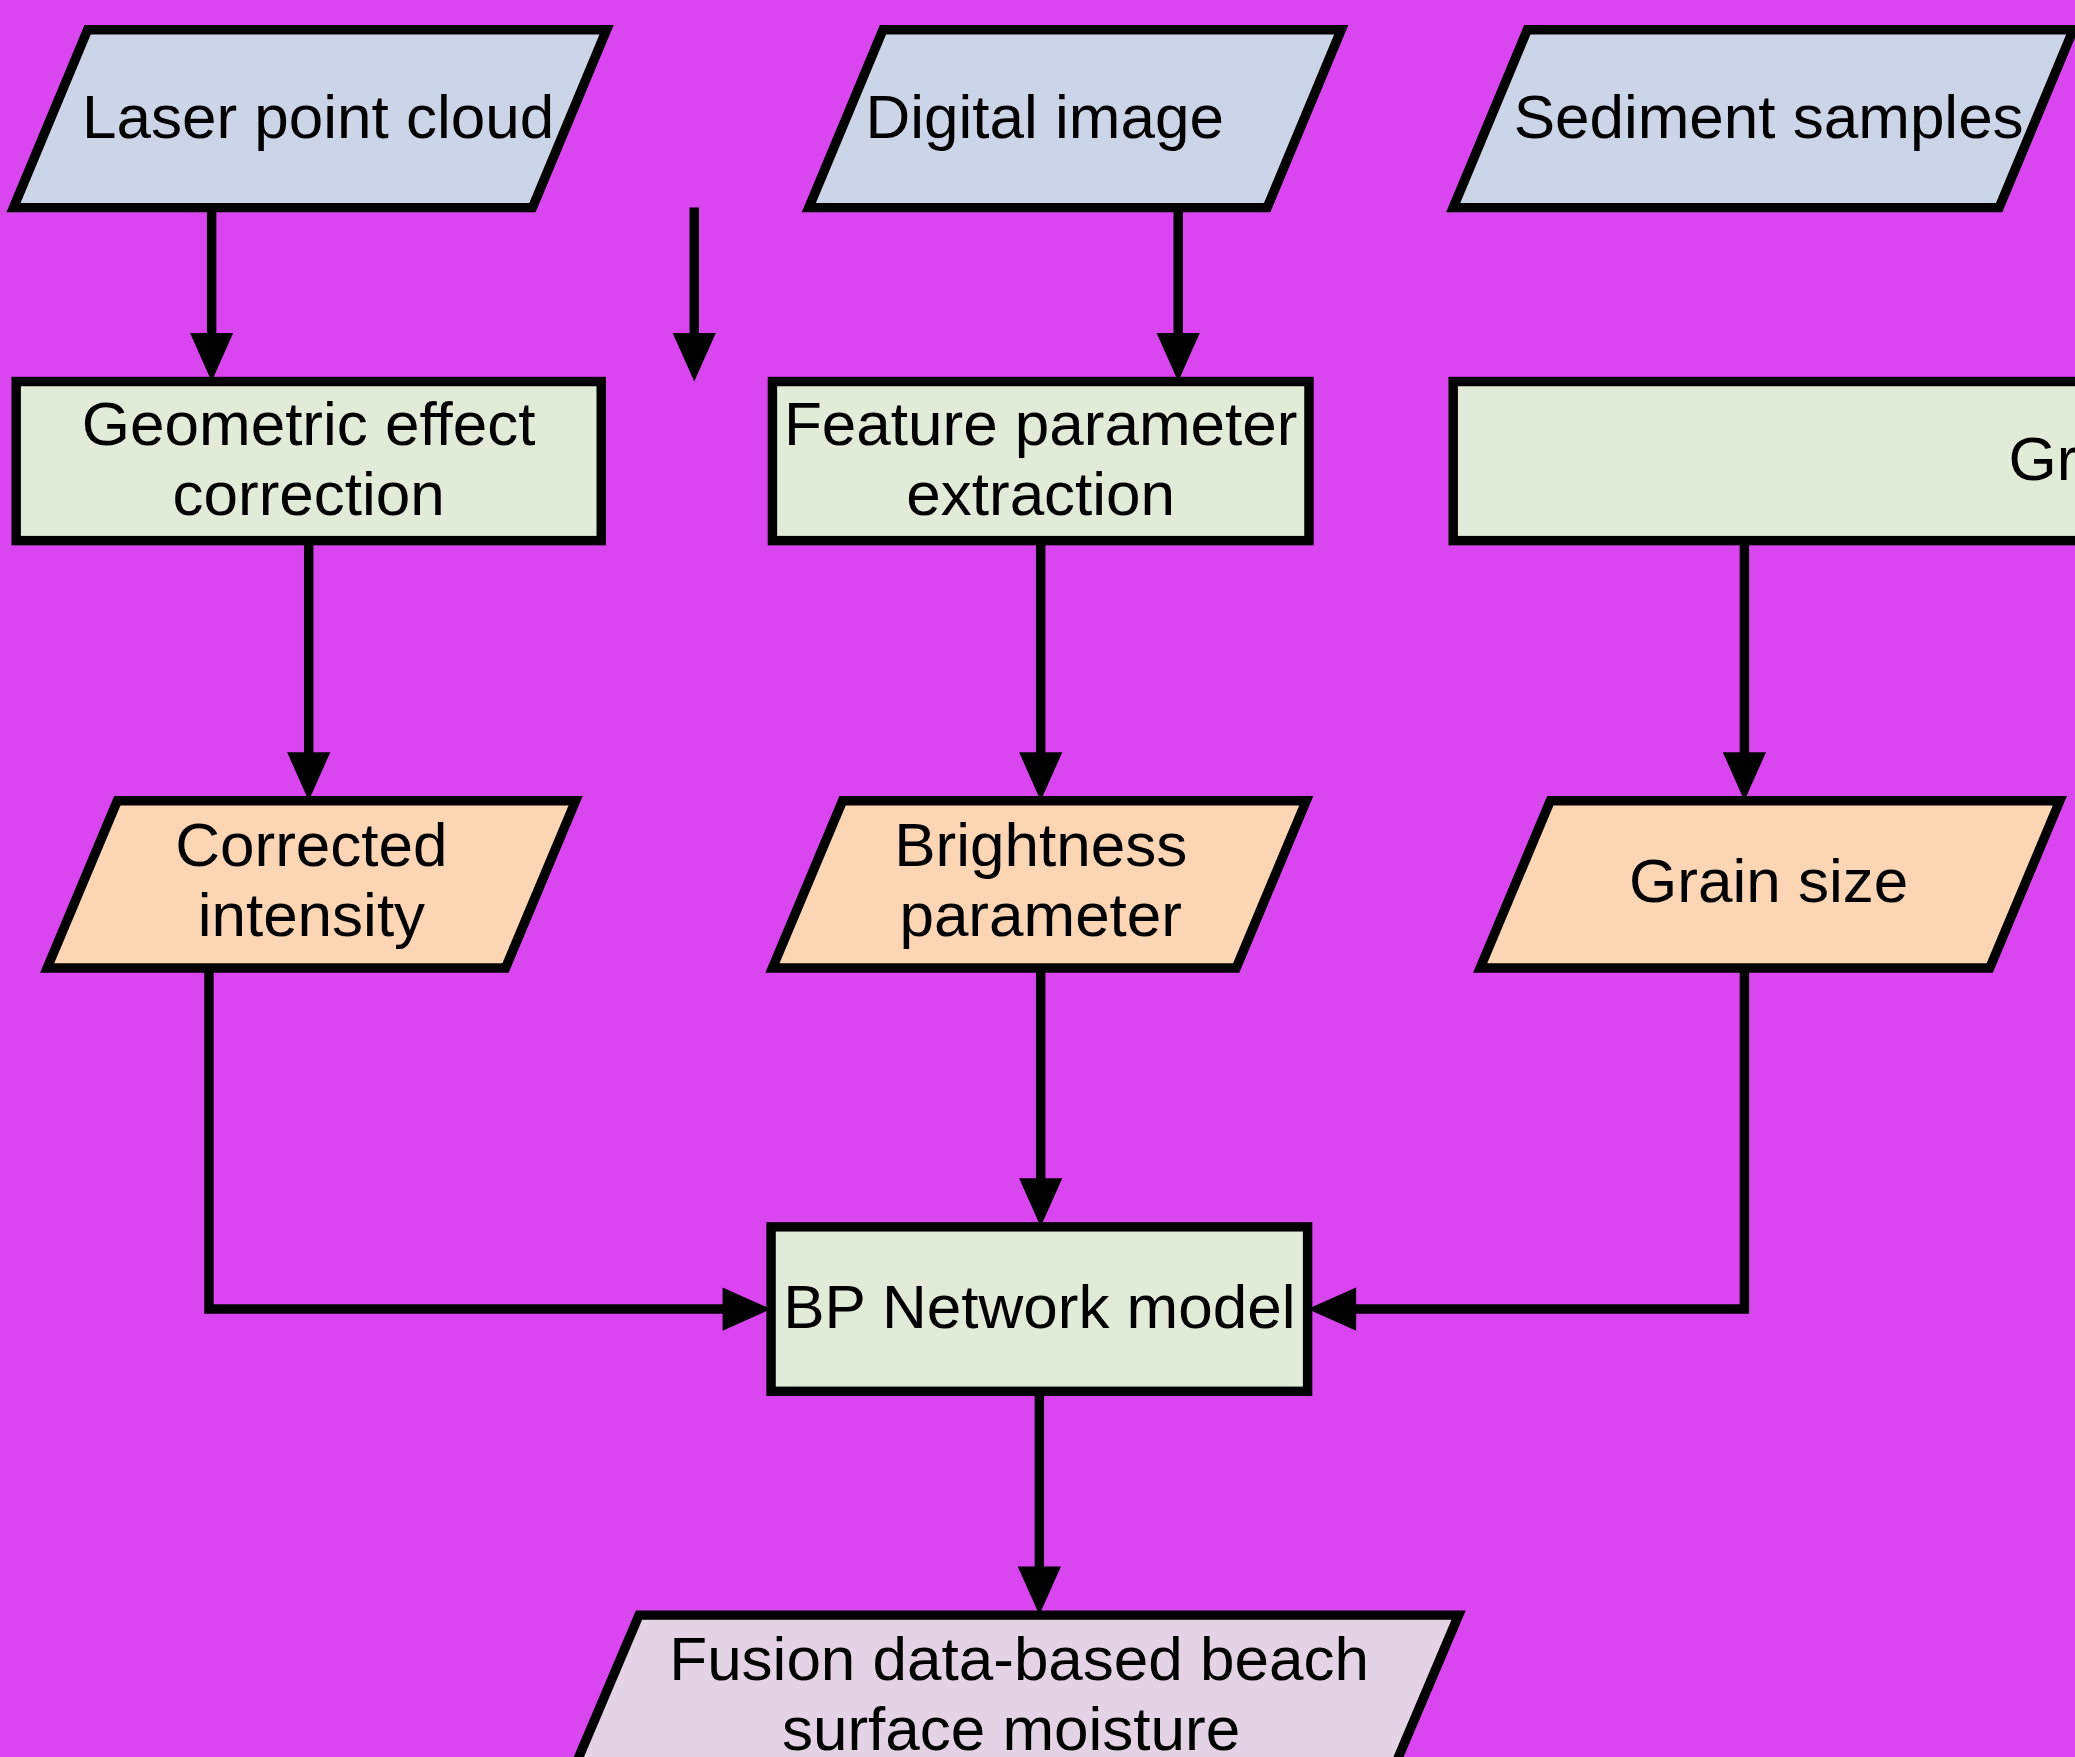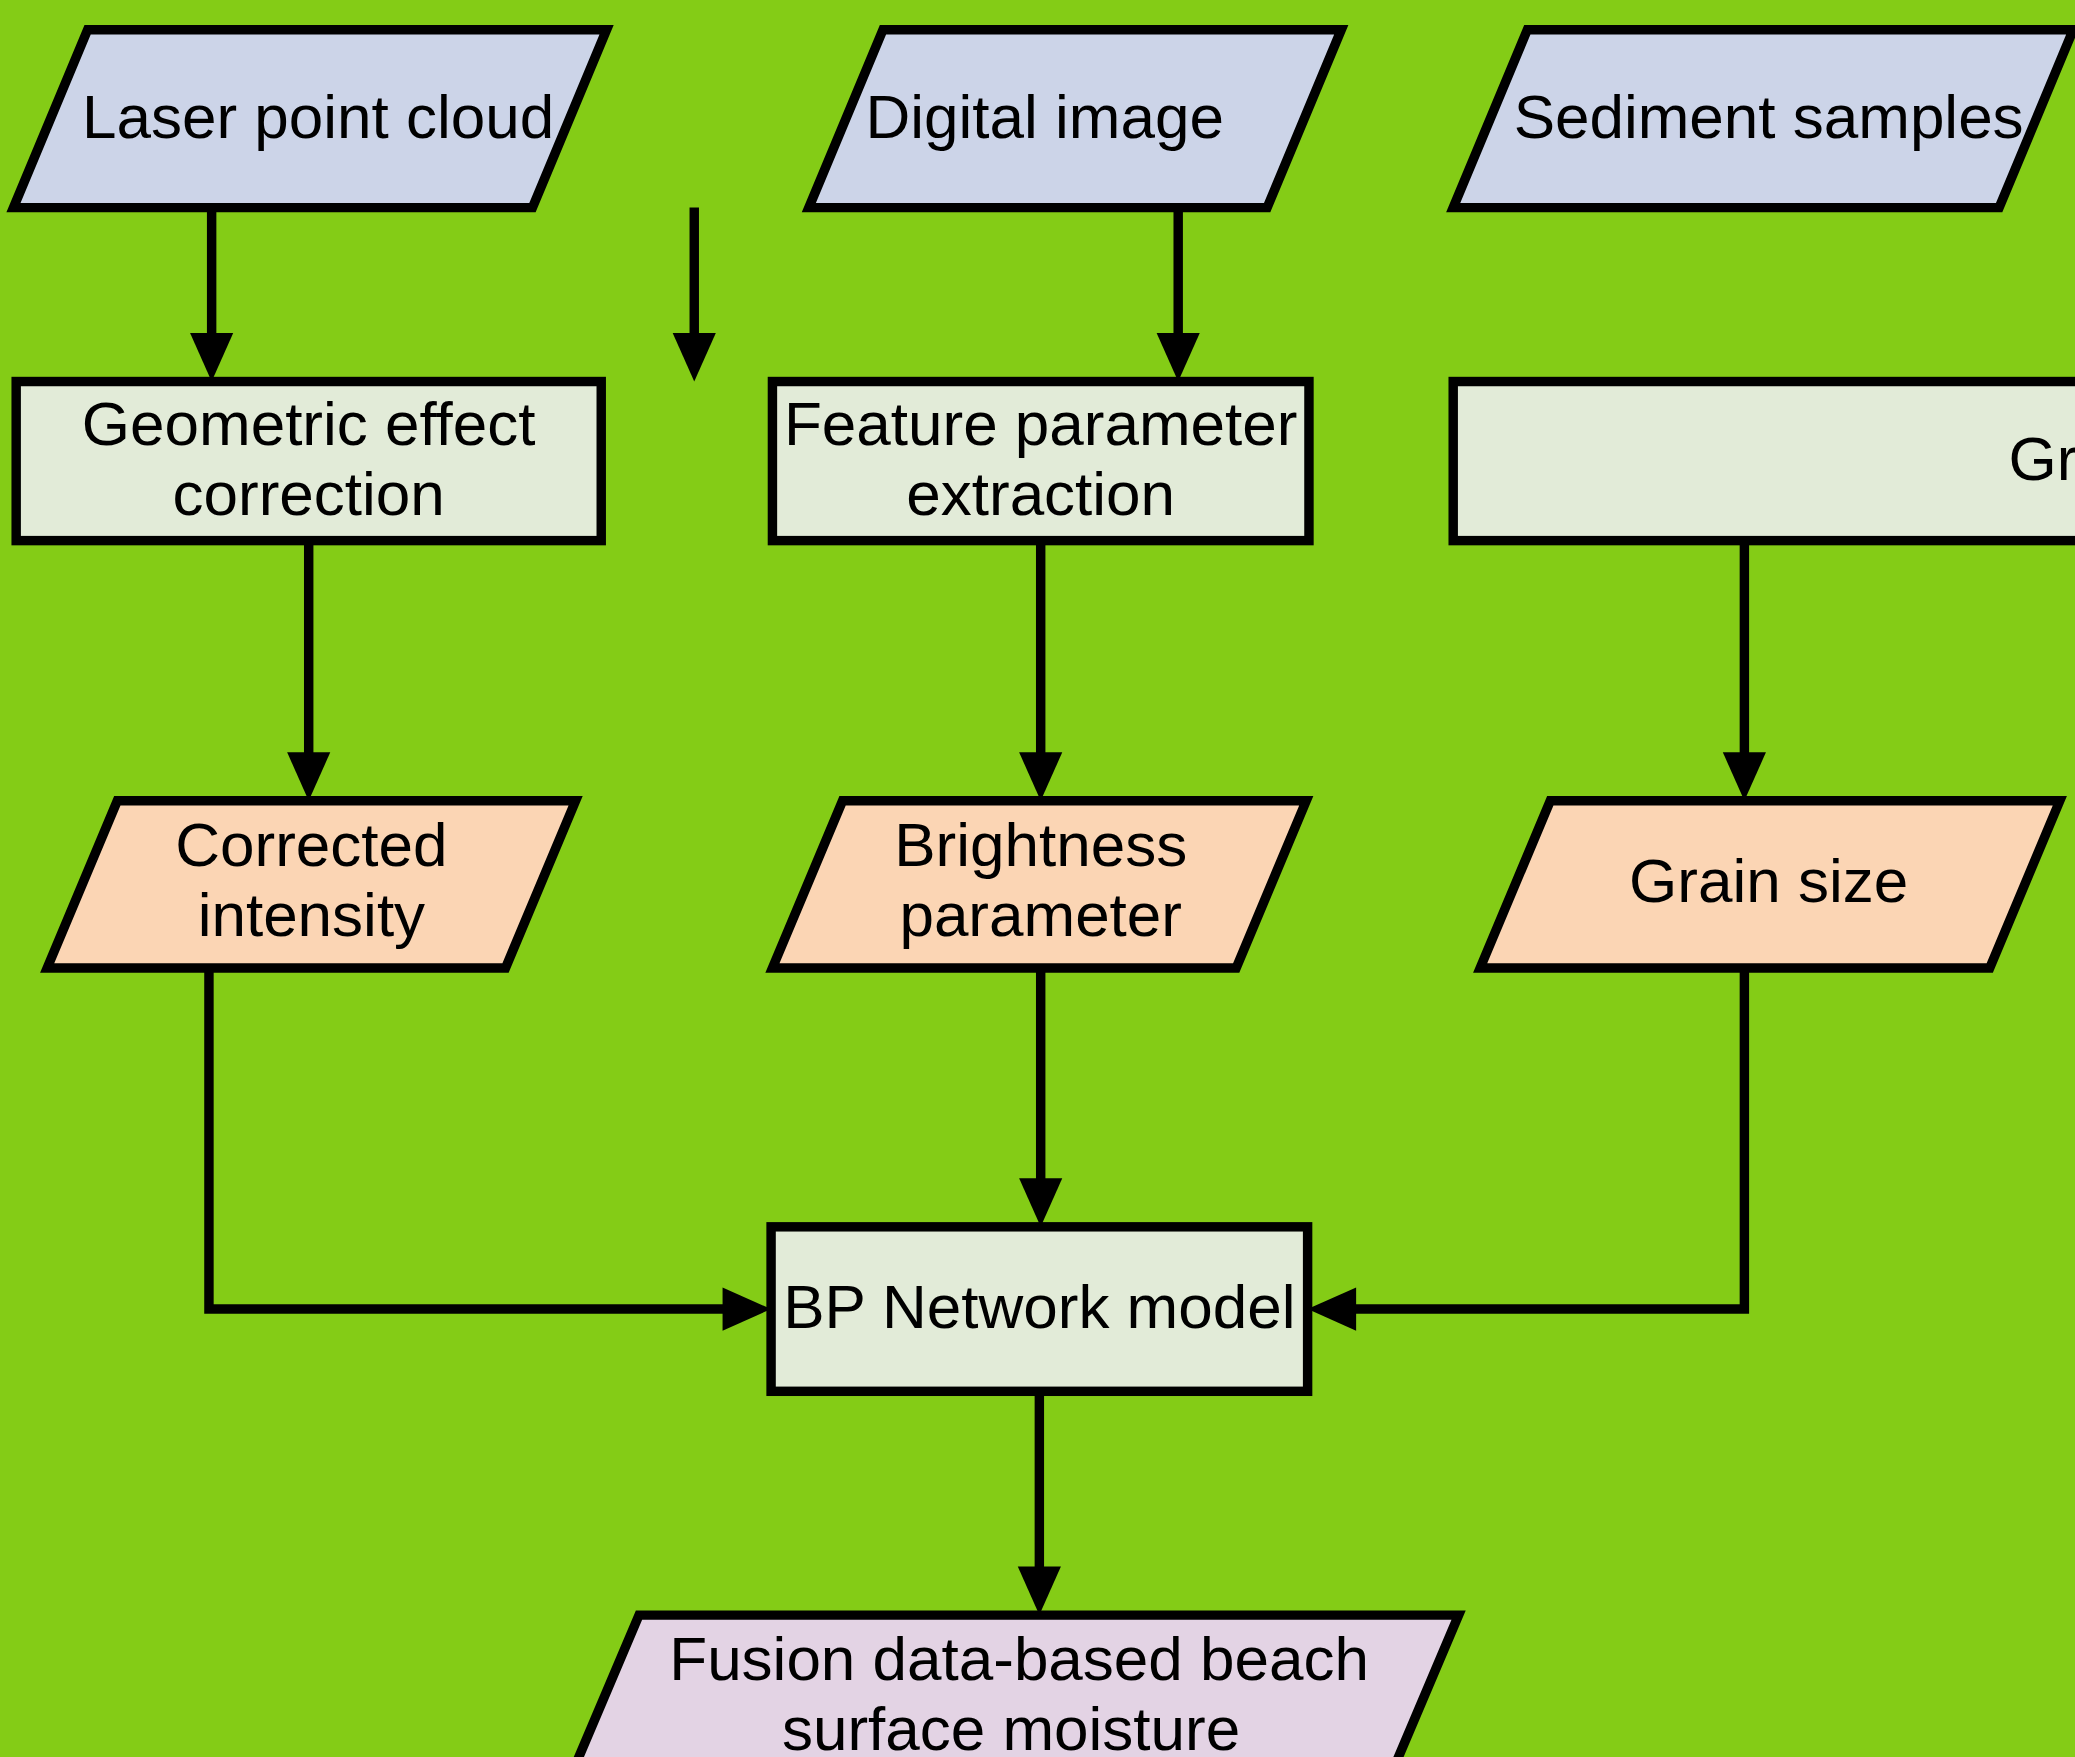--- a/index.html
+++ b/index.html
@@ -4,21 +4,21 @@
 <style>
   html, body {
     margin: 0;
     padding: 0;
     background: #ffffff;
   }
   #stage {
     position: relative;
     width: 2076px;
     height: 1758px;
-    background: #84cc16;
+    background: #d946ef;
     overflow: hidden;
     font-family: "Liberation Sans", sans-serif;
     text-decoration: underline;
   }
   svg#flow {
     position: absolute;
     left: 0;
     top: 0;
     width: 2076px;
     height: 1758px;

